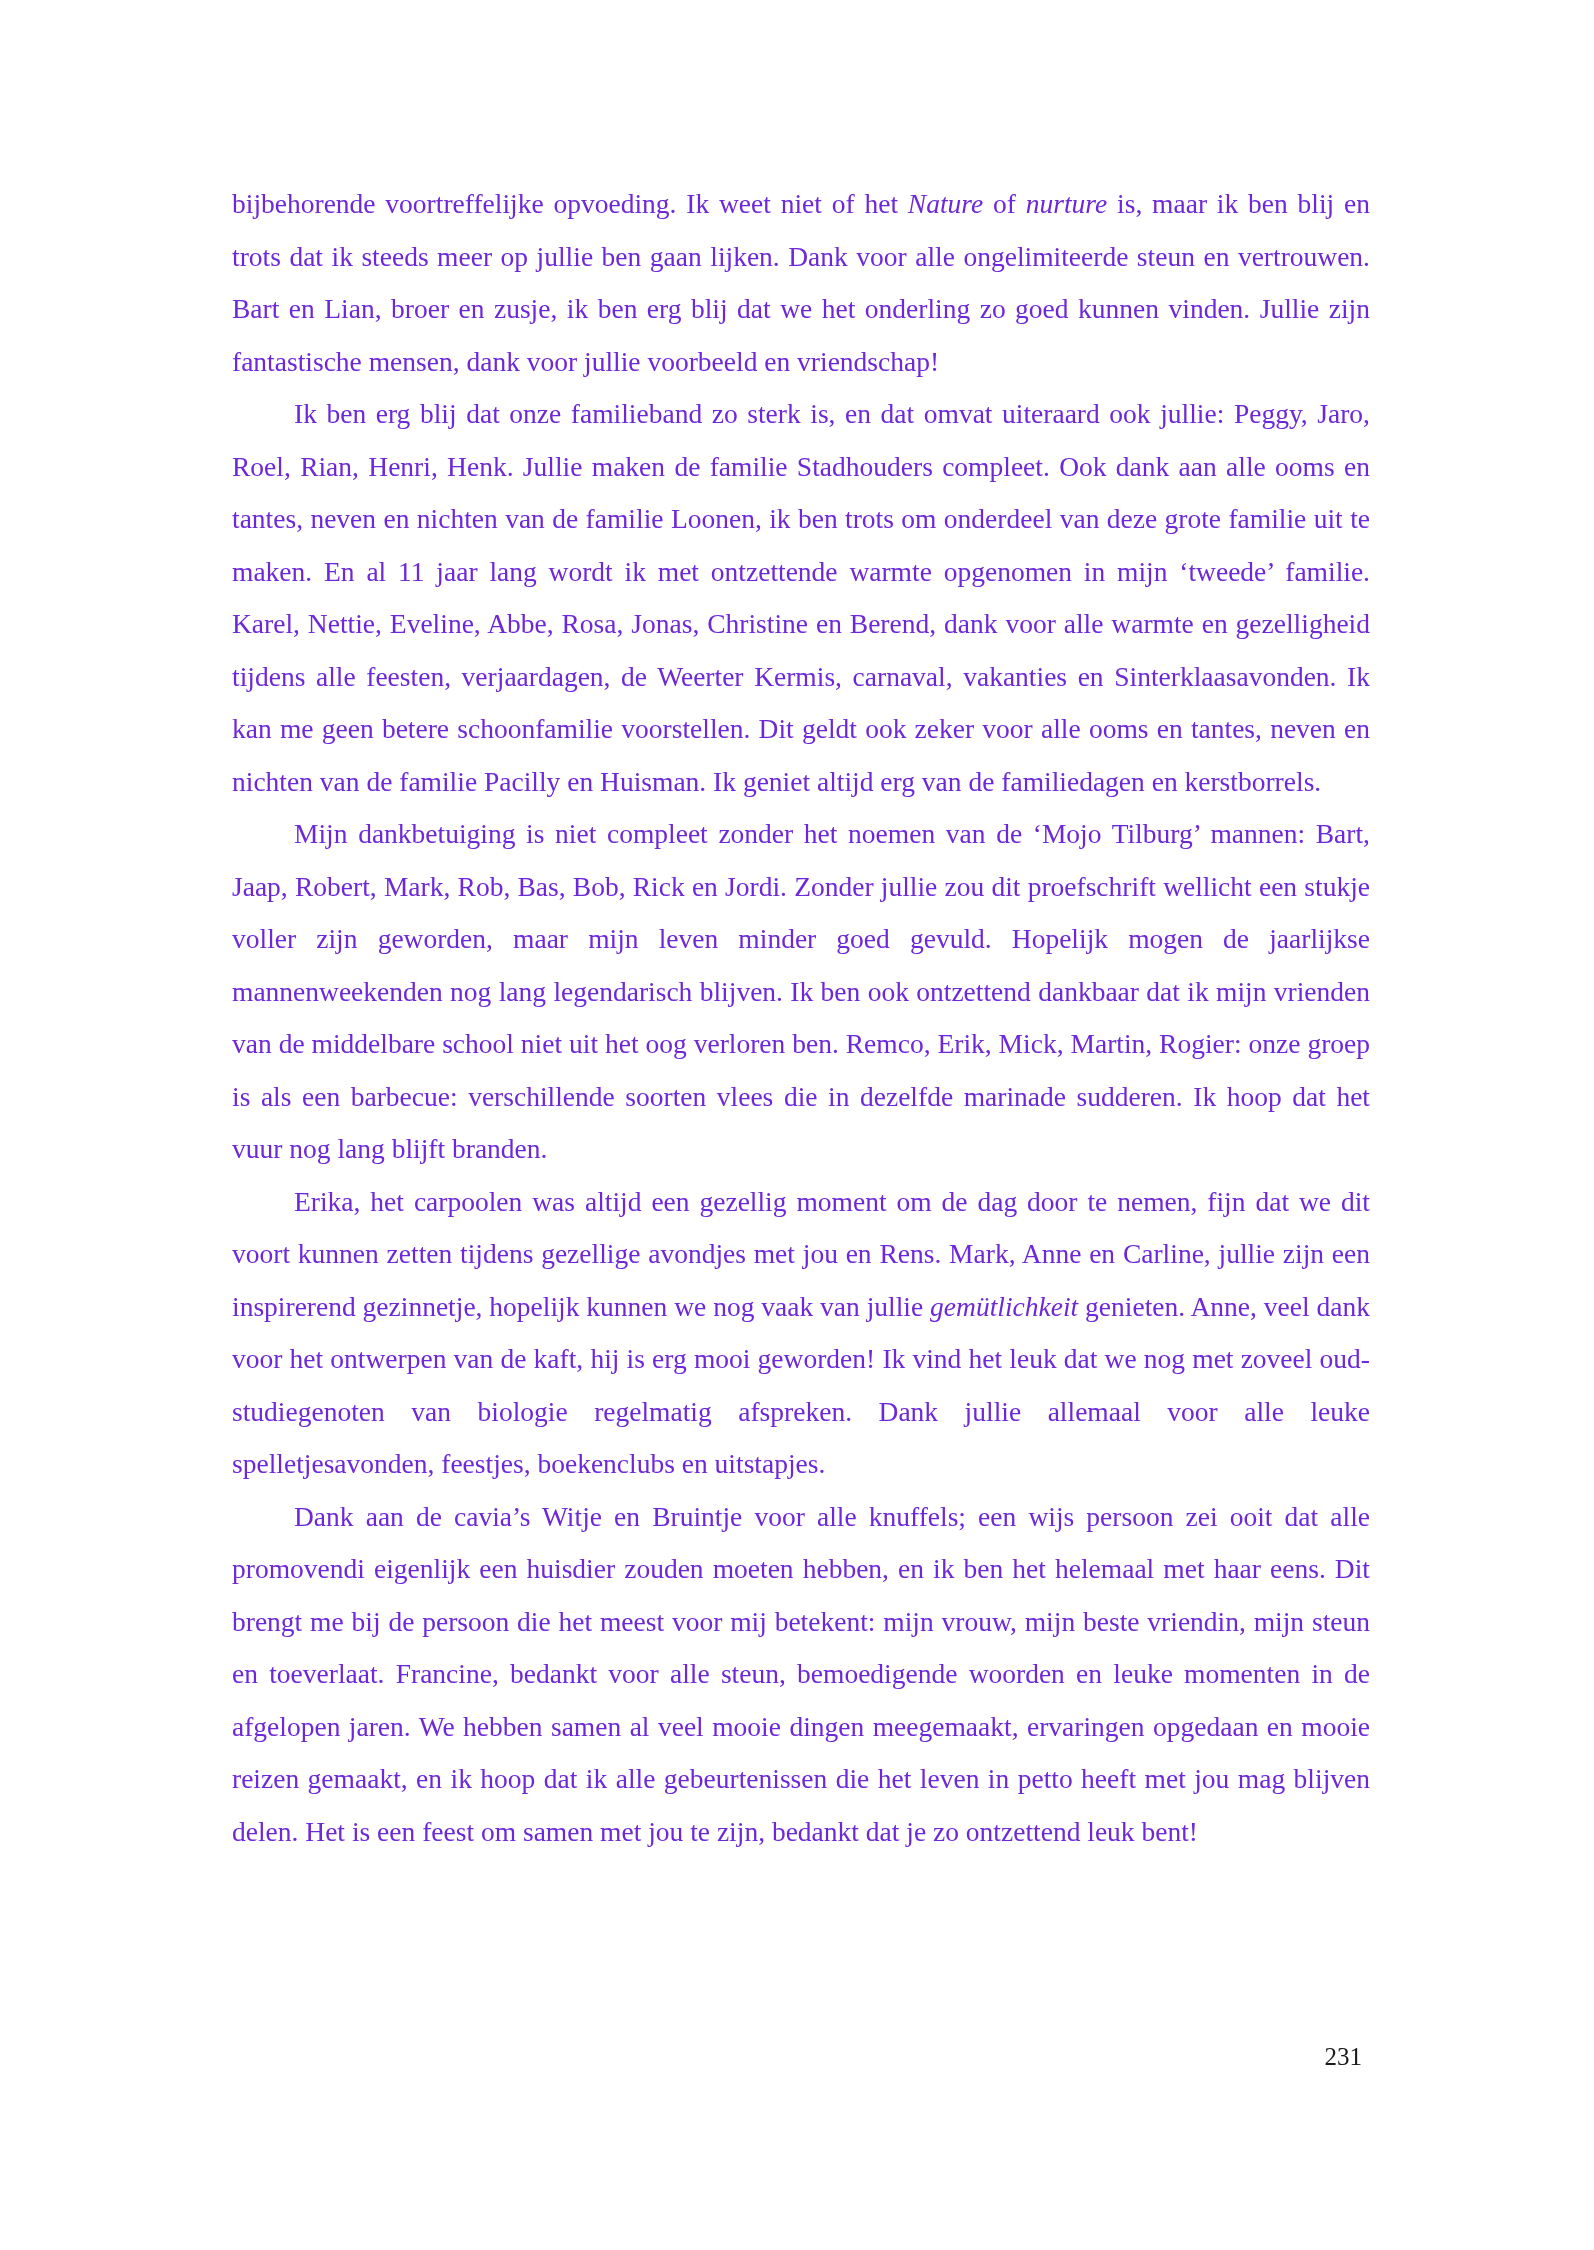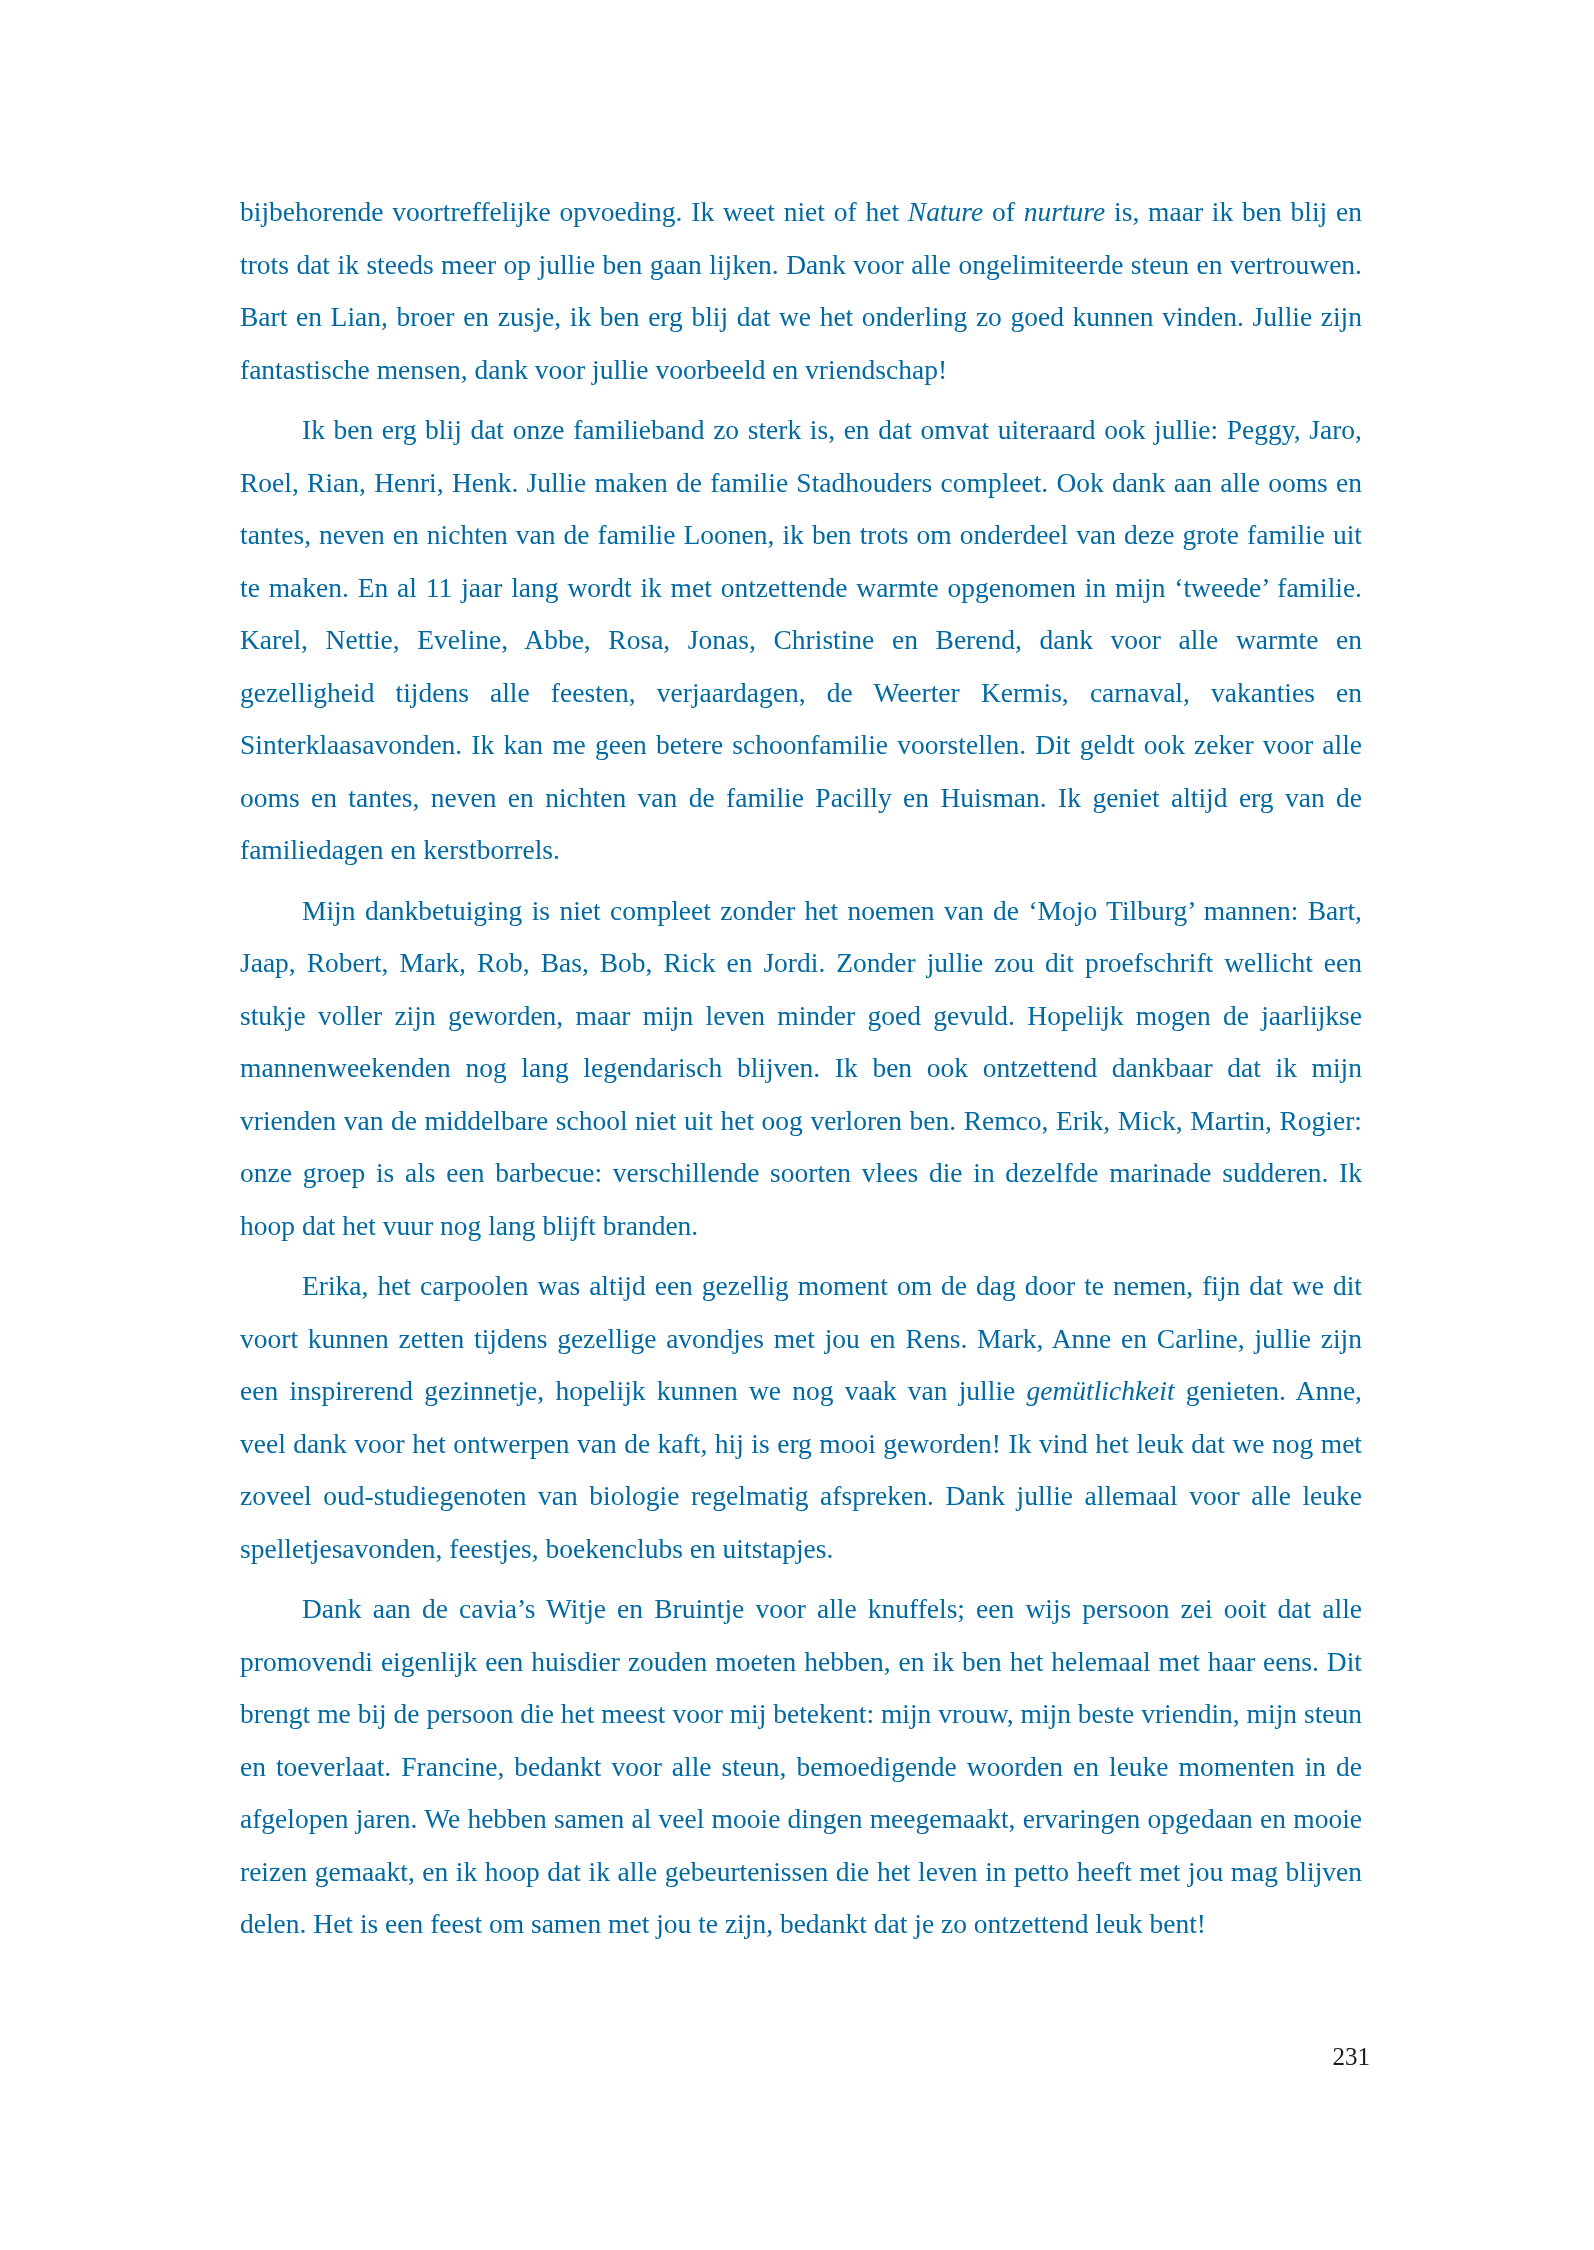--- a/index.html
+++ b/index.html
@@ -19,37 +19,37 @@
     box-sizing: border-box;
     overflow: hidden;
   }
   .content {
     position: absolute;
     left: 232px;
     top: 178px;
     width: 1138px;
   }
   p.para {
-    margin: 8px;
+    margin: 0;
     font-size: 27.5px;
     line-height: 52.5px;
     text-align: justify;
     text-justify: inter-word;
     hyphens: none;
-    color: #0369a1;
+    color: #6d28d9;
   }
   p.indent {
     text-indent: 62px;
   }
   .italic {
     font-style: italic;
   }
   .page-number {
     position: absolute;
-    right: 224px;
+    right: 232px;
     bottom: 178px;
     font-size: 25px;
     line-height: 30px;
     color: #1a1a1a;
     font-family: "Liberation Serif", serif;
     text-align: right;
   }
 </style>
 </head>
 <body>

